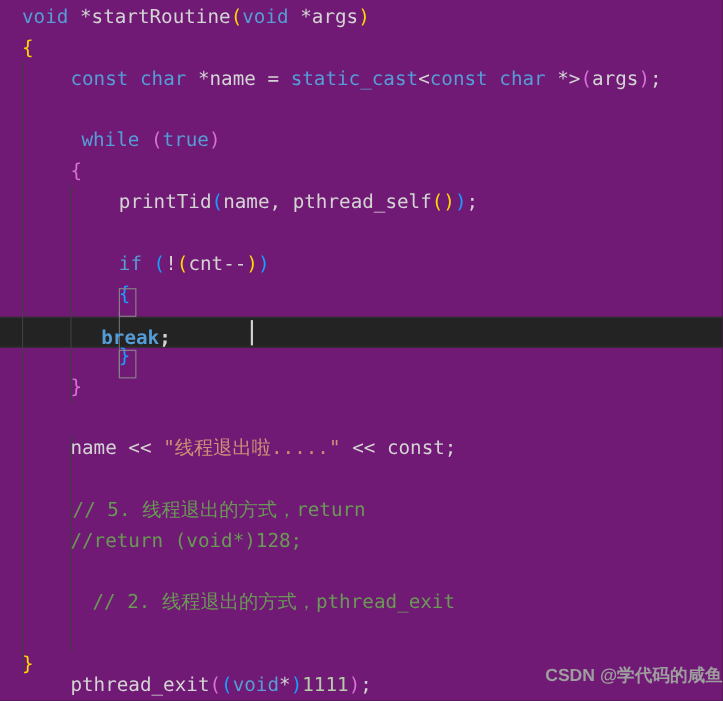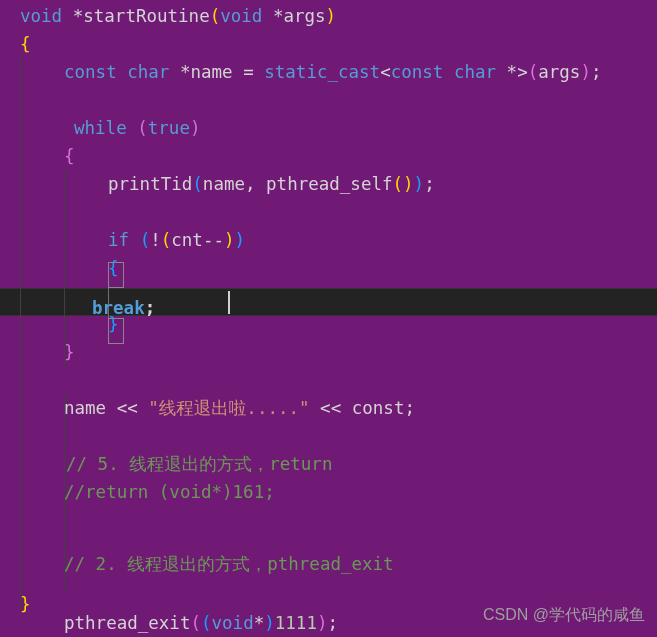--- a/index.html
+++ b/index.html
@@ -85,27 +85,28 @@
   .caret {
     position: absolute;
     width: 2px;
     background: #d0d0d0;
     z-index: 4;
   }
 
   
   .watermark {
     position: absolute;
-    right: 12px;
+    right: 0;
     bottom: 8px;
     color: #9e9e9e;
     font-family: "Liberation Sans", sans-serif;
     font-size: 16px;
     z-index: 5;
     white-space: nowrap;
+    font-weight: bold;
   }
 </style>
 </head>
 <body>
 
 <div id="editor">
 
   <div class="cur-line" style="top:288px;"></div>
 
   <div class="guide" style="left:20px; top:56px;  height:555px;"></div>
@@ -143,25 +144,25 @@
   <div class="line" style="top:338px; padding-left:64px;"><span class="b2">}</span></div>
 
   <div class="line" style="top:366px;"></div>
 
   <div class="line" style="top:394px; padding-left:64px;"><span class="id">name</span><span class="op"> &lt;&lt; </span><span class="str">"线程退出啦....."</span><span class="op"> &lt;&lt; </span><span class="id">const</span><span class="op">;</span></div>
 
   <div class="line" style="top:422px;"></div>
 
   <div class="line" style="top:450px; padding-left:66px;"><span class="cmt">// 5. 线程退出的方式，return</span></div>
 
-  <div class="line" style="top:478px; padding-left:64px;"><span class="cmt">//return (void*)161;</span></div>
+  <div class="line" style="top:478px; padding-left:64px;"><span class="cmt">//return (void*)128;</span></div>
 
   <div class="line" style="top:506px;"></div>
 
-  <div class="line" style="top:534px; padding-left:64px;margin-top:16px;"><span class="cmt">// 2. 线程退出的方式，pthread_exit</span></div>
+  <div class="line" style="top:534px; padding-left:84px;"><span class="cmt">// 2. 线程退出的方式，pthread_exit</span></div>
 
   <div class="line" style="top:562px; padding-left:64px;margin-top:47px;"><span class="id">pthread_exit</span><span class="b2">(</span><span class="b3">(</span><span class="kw">void</span><span class="op">*</span><span class="b3">)</span><span class="num">1111</span><span class="b2">)</span><span class="op">;</span></div>
 
   <div class="line" style="top:590px;"><span class="b1">}</span></div>
 
   <div class="watermark">CSDN @学代码的咸鱼</div>
 
 </div>
 
 </body></html>

